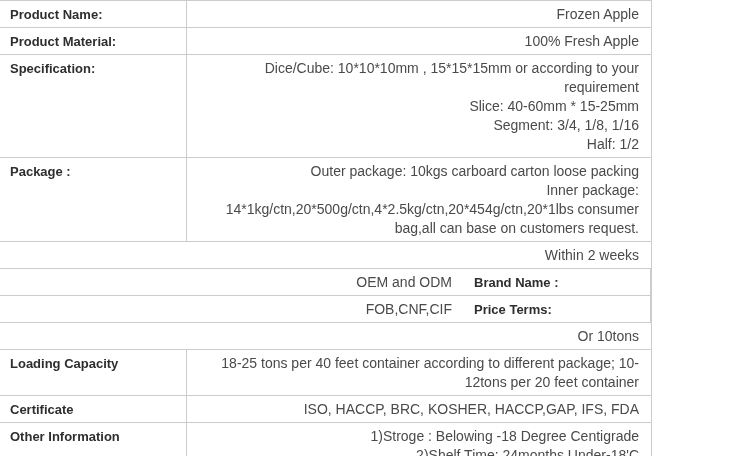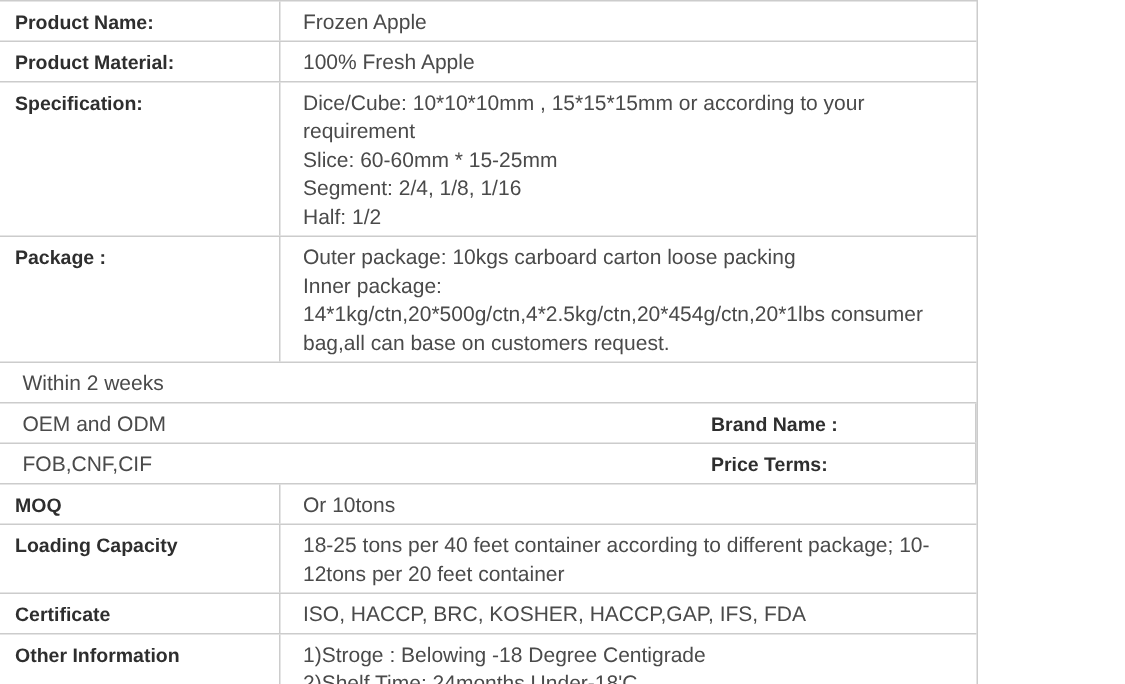--- a/index.html
+++ b/index.html
@@ -36,20 +36,21 @@
     font-weight:bold;
     color:var(--label-color);
     border-right:1px solid var(--border-color);
   }
   .value-cell{
     flex:1 1 auto;
     min-width:0;
     padding:4px 12px 3px 15px;
     font-size:14px;
     color:var(--value-color);
+    text-align:right;
   }
   .line{
     min-height:19px;
     word-wrap:break-word;
   }
 </style>
 </head>
 <body>
 
 <div class="spec-table">
@@ -62,22 +63,22 @@
     <div class="row">
       <div class="cell label-cell">Product Material:</div>
       <div class="cell value-cell">
         <div class="line">100% Fresh Apple</div>
       </div>
     </div>
     <div class="row">
       <div class="cell label-cell">Specification:</div>
       <div class="cell value-cell">
         <div class="line">Dice/Cube: 10*10*10mm , 15*15*15mm or according to your requirement</div>
-        <div class="line">Slice: 60-60mm * 15-25mm</div>
-        <div class="line">Segment: 2/4, 1/8, 1/16</div>
+        <div class="line">Slice: 40-60mm * 15-25mm</div>
+        <div class="line">Segment: 3/4, 1/8, 1/16</div>
         <div class="line">Half: 1/2</div>
       </div>
     </div>
     <div class="row">
       <div class="cell label-cell">Package :</div>
       <div class="cell value-cell">
         <div class="line">Outer package: 10kgs carboard carton loose packing</div>
         <div class="line">Inner package: 14*1kg/ctn,20*500g/ctn,4*2.5kg/ctn,20*454g/ctn,20*1lbs consumer bag,all can base on customers request.</div>
       </div>
     </div>
@@ -92,21 +93,20 @@
       </div>
       <div class="cell label-cell">Brand Name :</div>
     </div>
     <div class="row">
       <div class="cell value-cell">
         <div class="line">FOB,CNF,CIF</div>
       </div>
       <div class="cell label-cell">Price Terms:</div>
     </div>
     <div class="row">
-      <div class="cell label-cell">MOQ</div>
       <div class="cell value-cell">
         <div class="line">Or 10tons</div>
       </div>
     </div>
     <div class="row">
       <div class="cell label-cell">Loading Capacity</div>
       <div class="cell value-cell">
         <div class="line">18-25 tons per 40 feet container according to different package; 10-12tons per 20 feet container</div>
       </div>
     </div>

